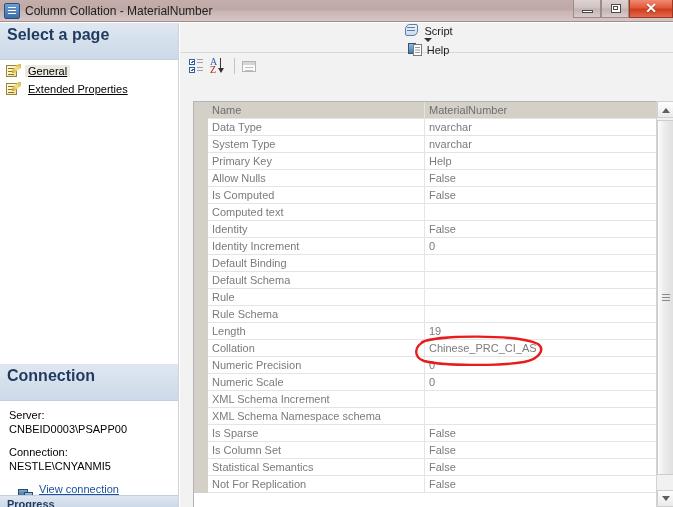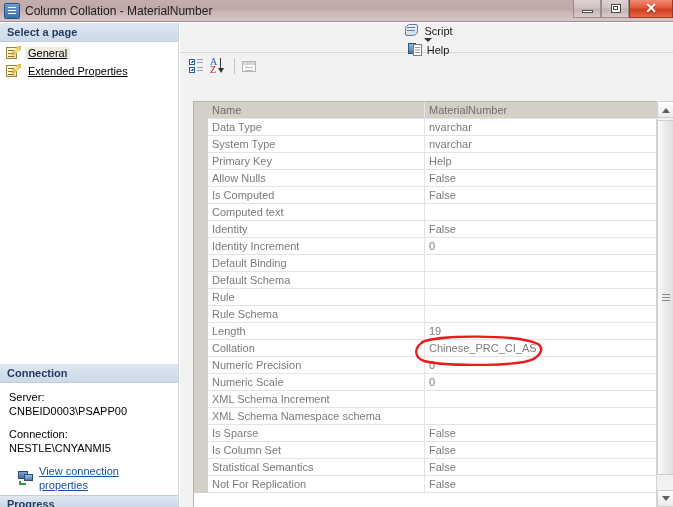--- a/index.html
+++ b/index.html
@@ -116,26 +116,26 @@
     width: 179px;
     height: 484px;
     background: #ffffff;
     border-right: 1px solid #cfd4da;
     box-sizing: border-box;
     overflow: hidden;
   }
   .section-header {
     background: linear-gradient(to bottom, #dfe7f1, #ccd9e8);
     font-weight: bold;
-    font-size: 11px;
+    font-size: 16px;
     color: #1f3a5f;
     padding: 3px 0 3px 7px;
     border-bottom: 1px solid #c2cfdd;
     box-sizing: border-box;
-    height: 19px;
+    height: 37px;
   }
   .page-list { padding: 2px 0 0 0; text-decoration: underline; }
   .page-item {
     display: flex;
     align-items: center;
     padding: 1px 0 1px 5px;
     height: 18px;
     box-sizing: border-box;
   }
   .page-item .lbl {

